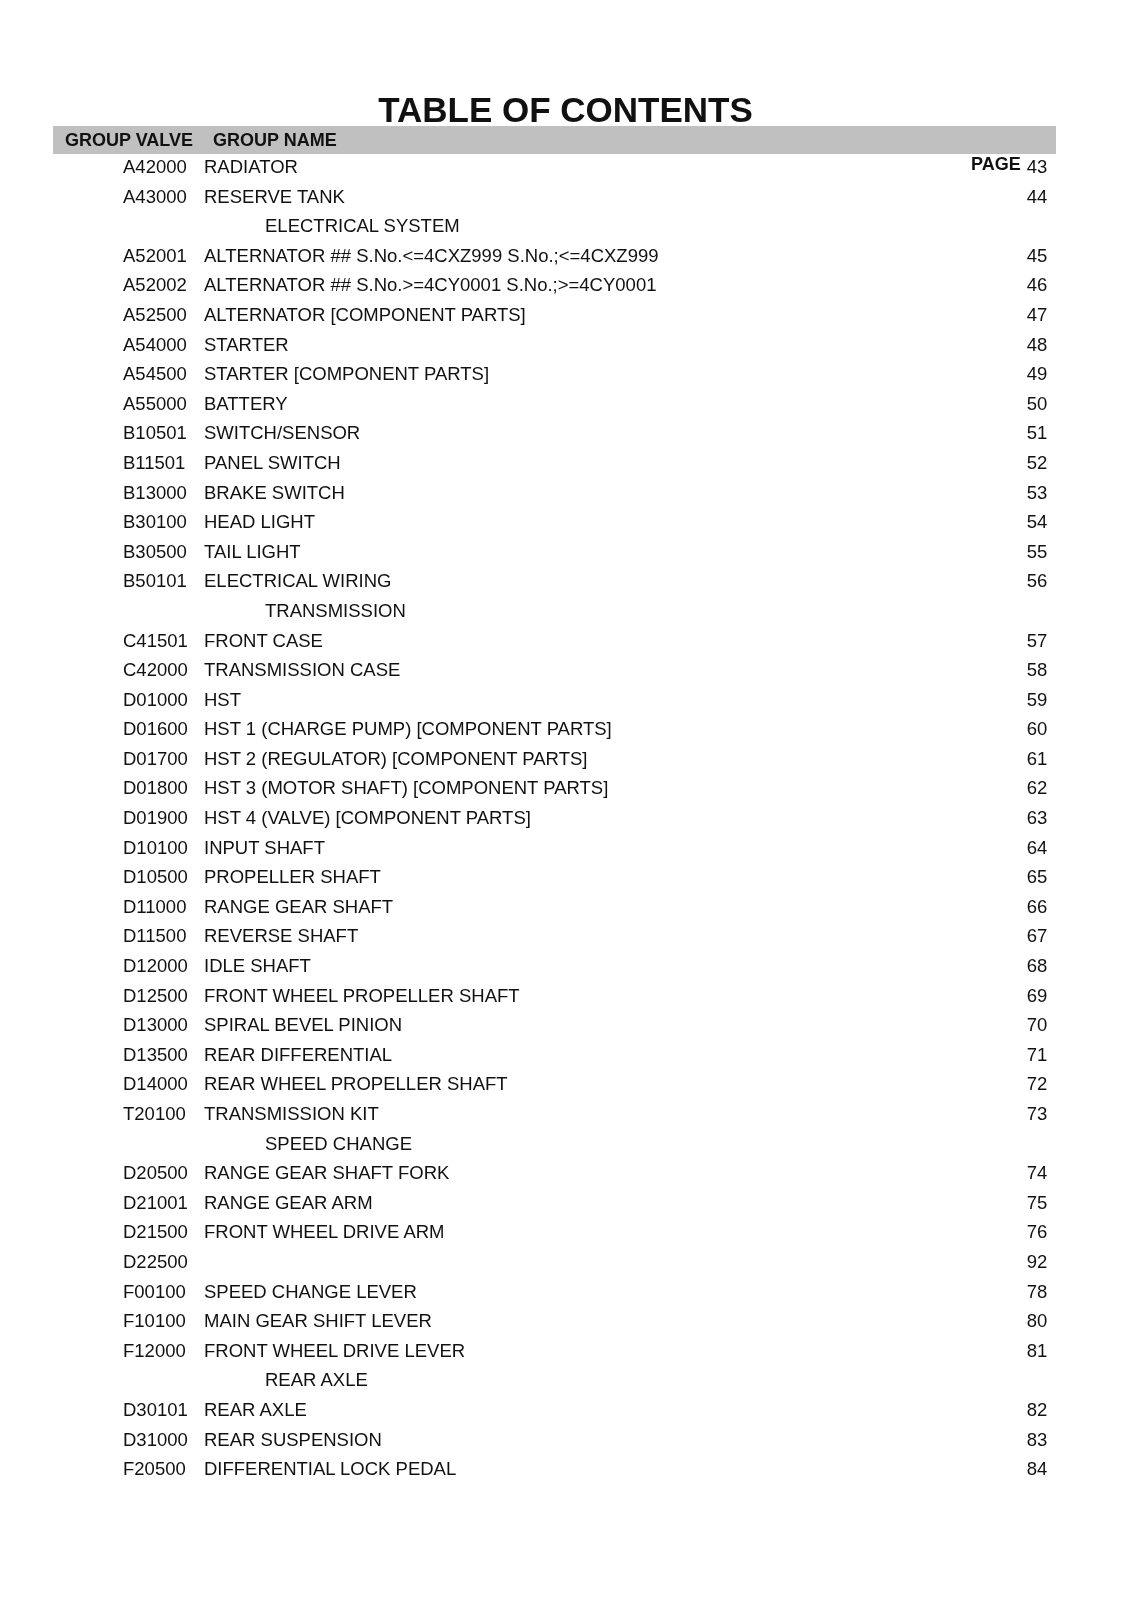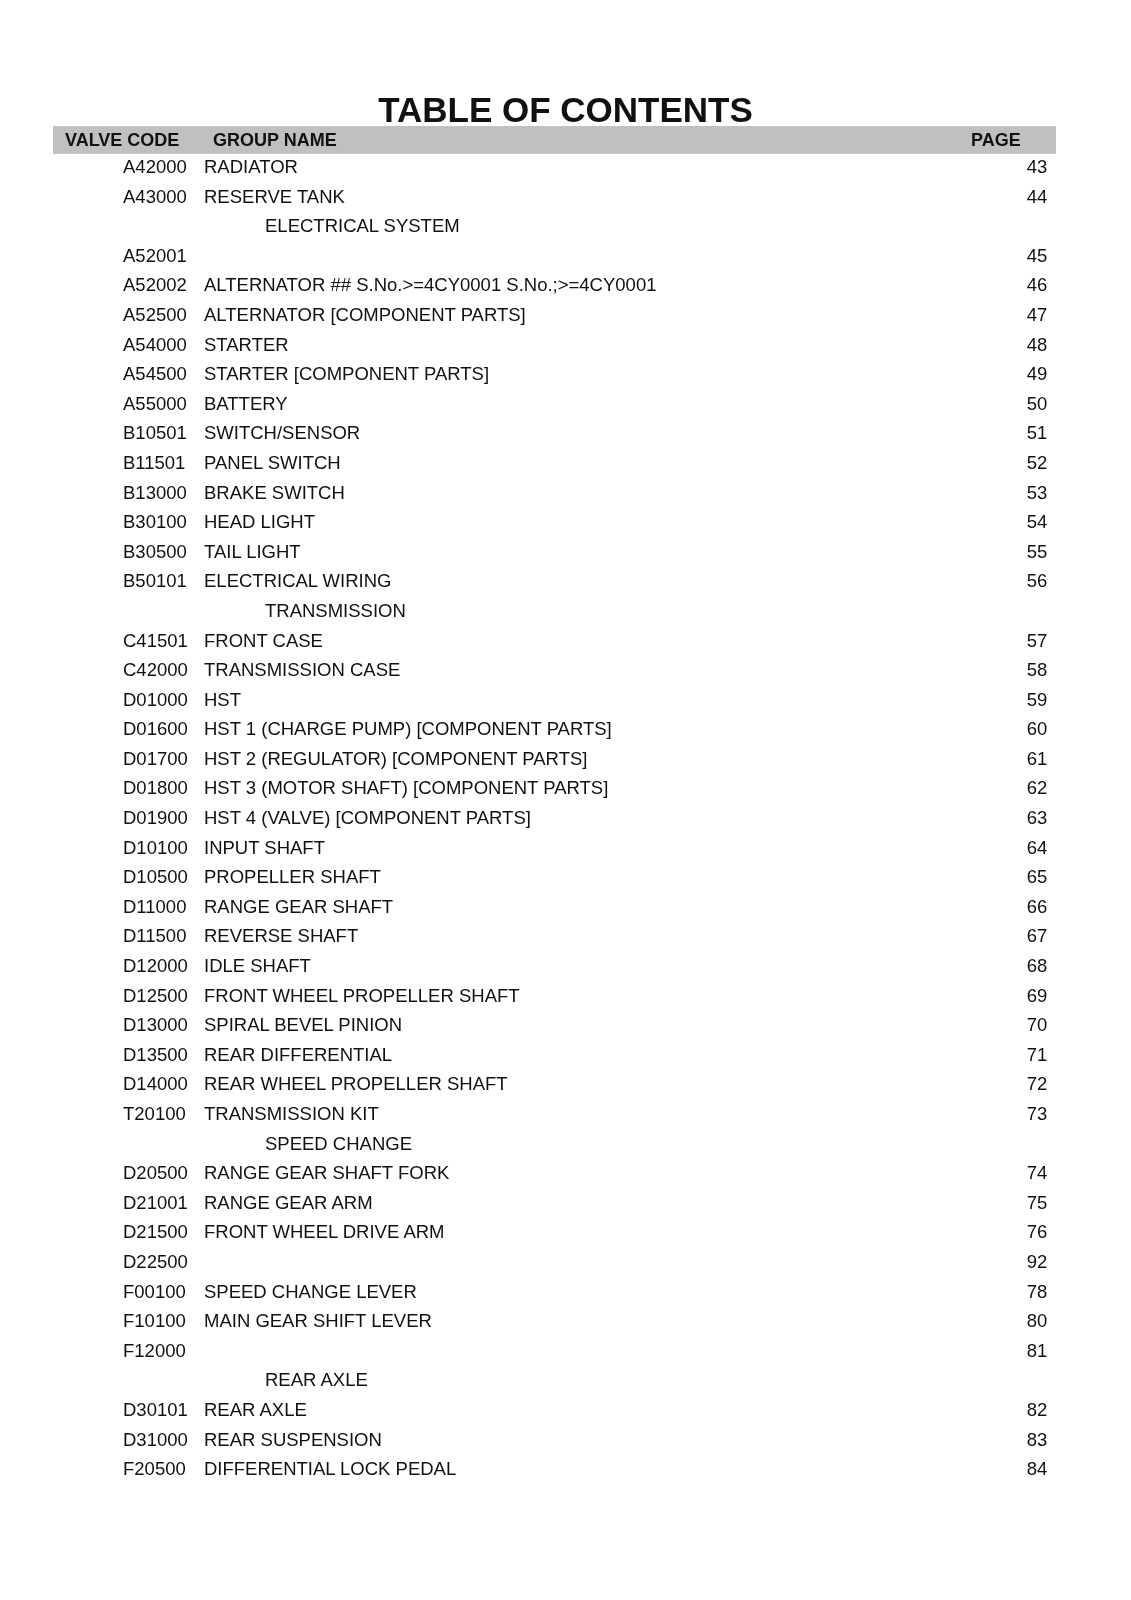--- a/index.html
+++ b/index.html
@@ -2,35 +2,35 @@
 <html><head>
 <meta charset="utf-8">
 <style>
   html, body { margin: 0; padding: 0; background: #ffffff; }
   body { width: 1131px; height: 1600px; position: relative; overflow: hidden; font-family: "Liberation Sans", sans-serif; color: #111; }
   .title { position: absolute; top: 62px; left: 0; width: 1131px; text-align: center; font-weight: bold; font-size: 35px; letter-spacing: 0px; margin-top: 28px; }
   .hdr { position: absolute; top: 126px; left: 53px; width: 1003px; height: 28px; background: #c0c0c0; font-weight: bold; font-size: 18px; }
   .hdr span { position: absolute; top: 4px; }
   .hdr .h-code { left: 12px; }
   .hdr .h-name { left: 160px; }
-  .hdr .h-page { left: 918px; }
+  .hdr .h-page { left: 918px; margin-top: 24px; }
   .rows { position: absolute; top: 152px; left: 0; width: 1131px; margin-left: 43px; }
   .row { position: relative; height: 29.6px; font-size: 18.5px; line-height: 29.6px; }
   .row .code { position: absolute; left: 80px; }
   .row .name { position: absolute; left: 161px; white-space: nowrap; }
   .row .page { position: absolute; left: 994px; width: 40px; text-align: center; transform: translateX(-20px); }
   .row.section .name { left: 222px; }
 </style>
 </head>
 <body>
 
 <div class="title">TABLE OF CONTENTS</div>
 
 <div class="hdr">
-  <span class="h-code">VALVE CODE</span>
+  <span class="h-code">GROUP VALVE</span>
   <span class="h-name">GROUP NAME</span>
   <span class="h-page">PAGE</span>
 </div>
 
 <div class="rows" id="rows">
     <div class="row">
       <span class="code">A42000</span>
       <span class="name">RADIATOR</span>
       <span class="page">43</span>
     </div>
@@ -39,20 +39,21 @@
       <span class="name">RESERVE TANK</span>
       <span class="page">44</span>
     </div>
     <div class="row section">
       <span class="code"></span>
       <span class="name">ELECTRICAL SYSTEM</span>
       <span class="page"></span>
     </div>
     <div class="row">
       <span class="code">A52001</span>
+      <span class="name">ALTERNATOR ## S.No.&lt;=4CXZ999 S.No.;&lt;=4CXZ999</span>
       <span class="page">45</span>
     </div>
     <div class="row">
       <span class="code">A52002</span>
       <span class="name">ALTERNATOR ## S.No.&gt;=4CY0001 S.No.;&gt;=4CY0001</span>
       <span class="page">46</span>
     </div>
     <div class="row">
       <span class="code">A52500</span>
       <span class="name">ALTERNATOR [COMPONENT PARTS]</span>
@@ -222,20 +223,21 @@
       <span class="name">SPEED CHANGE LEVER</span>
       <span class="page">78</span>
     </div>
     <div class="row">
       <span class="code">F10100</span>
       <span class="name">MAIN GEAR SHIFT LEVER</span>
       <span class="page">80</span>
     </div>
     <div class="row">
       <span class="code">F12000</span>
+      <span class="name">FRONT WHEEL DRIVE LEVER</span>
       <span class="page">81</span>
     </div>
     <div class="row section">
       <span class="code"></span>
       <span class="name">REAR AXLE</span>
       <span class="page"></span>
     </div>
     <div class="row">
       <span class="code">D30101</span>
       <span class="name">REAR AXLE</span>

